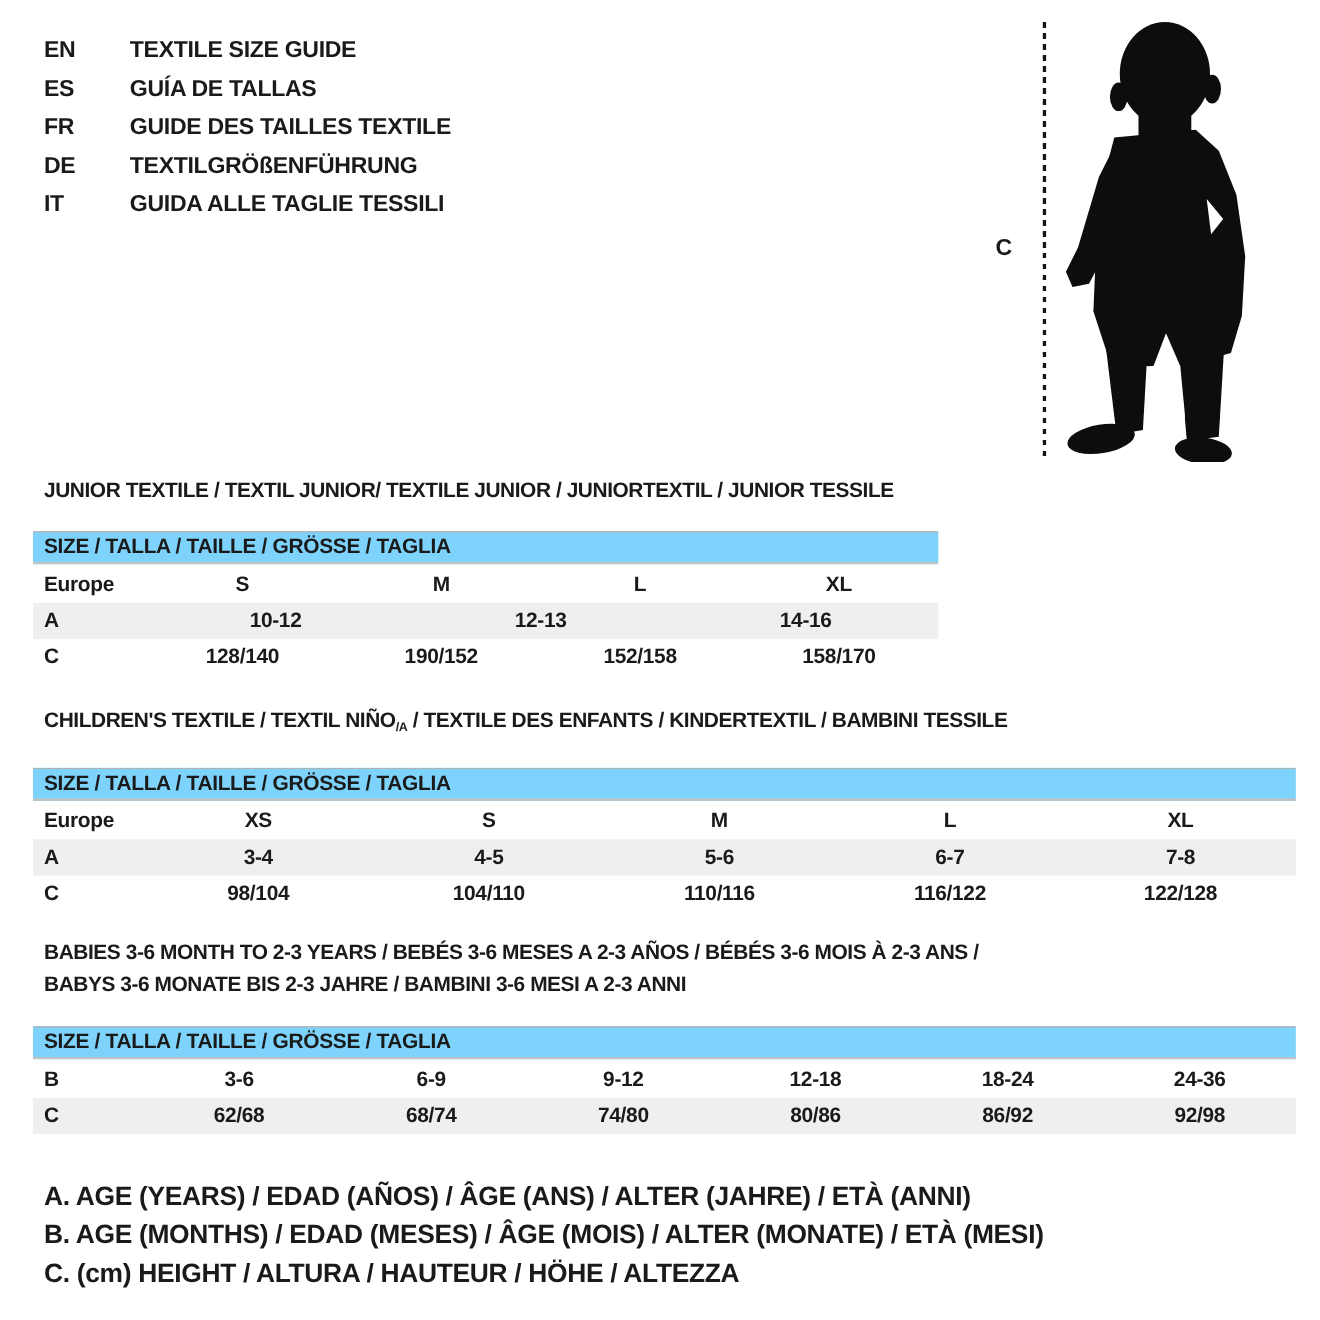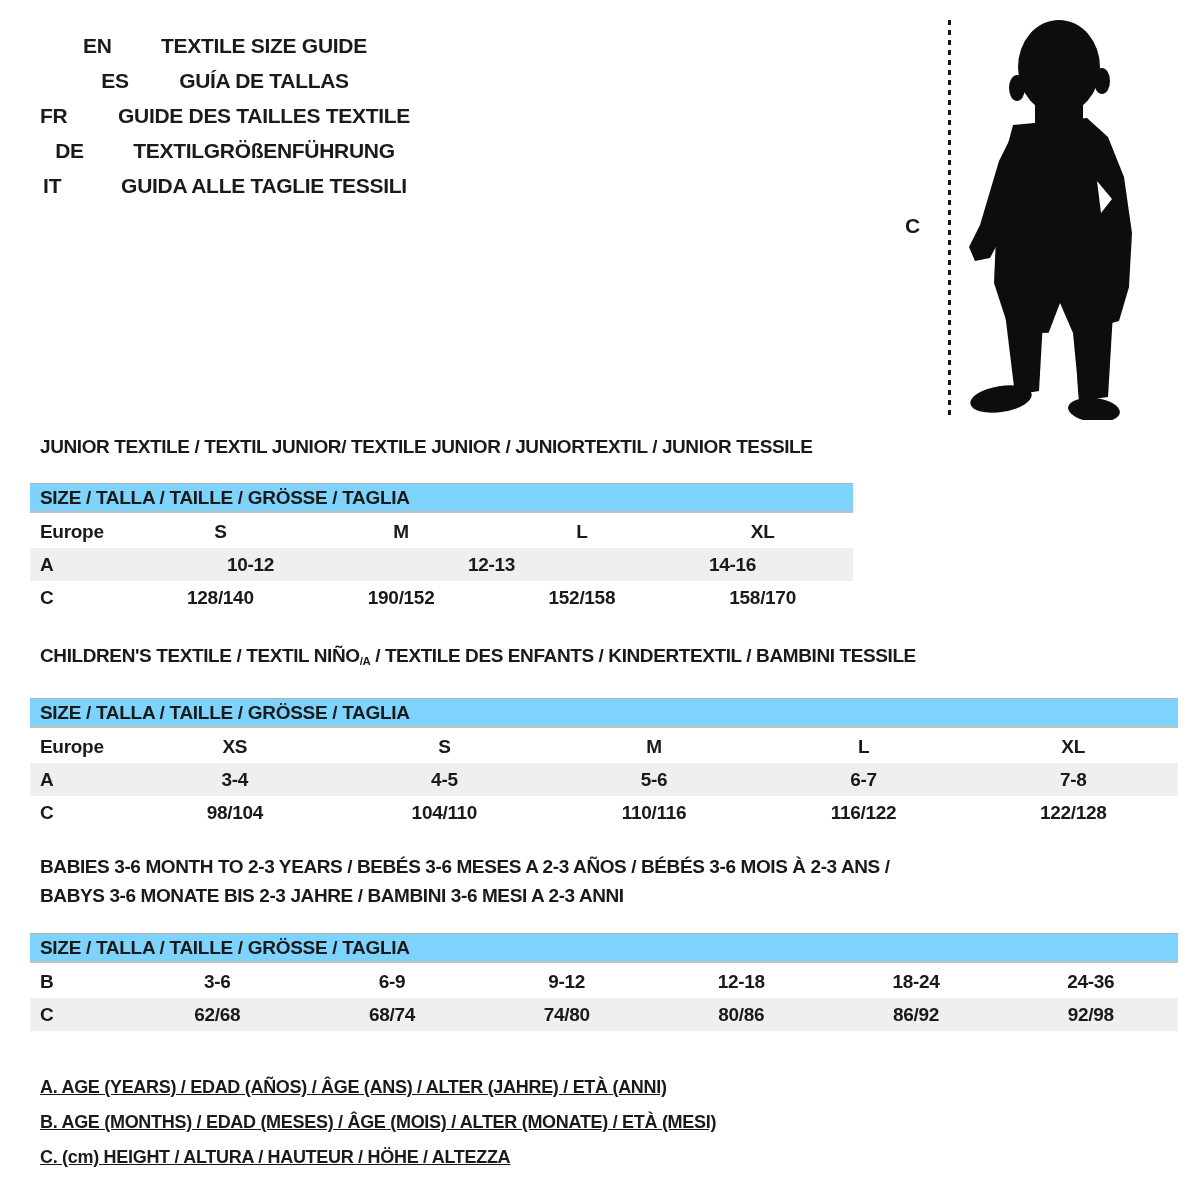--- a/index.html
+++ b/index.html
@@ -3,21 +3,21 @@
 <meta charset="utf-8">
 <style>
   html,body{margin:0;padding:0;background:#fff;}
   .canvas{
     position:relative;width:1200px;height:1200px;background:#ffffff;overflow:hidden;
     font-family:"Liberation Sans",sans-serif;color:#1a1a1a;
     -webkit-font-smoothing:antialiased;
   }
   
   .lang-block{position:absolute;left:40px;top:28px;}
-  .lang-row{display:flex;height:35px;align-items:center;justify-content:center;}
+  .lang-row{display:flex;height:35px;align-items:center;}
   .lang-code{width:78px;font-weight:700;font-size:21px;letter-spacing:-0.3px;}
   .lang-label{font-weight:700;font-size:21px;letter-spacing:-0.3px;white-space:nowrap;}
 
   
   .measure-line{
     position:absolute;left:948px;top:20px;width:3px;height:396px;
     background:repeating-linear-gradient(to bottom,#151515 0 5px,transparent 5px 10px);
   }
   .measure-label{position:absolute;left:905px;top:214px;font-size:21px;font-weight:700;}
   .toddler{position:absolute;left:965px;top:15px;width:180px;height:405px;}
@@ -37,21 +37,21 @@
     box-shadow:inset 0 1px 0 #b2b2b2, inset 0 -2px 0 #c2c2c2;
     margin-bottom:2px;
   }
   .trow{display:flex;height:33px;line-height:33px;font-size:19px;font-weight:700;letter-spacing:-0.3px;}
   .trow.shaded{background:#efefef;}
   .tlabel{width:100px;padding-left:10px;box-sizing:border-box;}
   .tcell{flex:1;text-align:center;}
 
   
   .legend{position:absolute;left:40px;top:1070px;}
-  .legend-line{height:35px;line-height:35px;font-weight:700;font-size:18px;letter-spacing:-0.3px;white-space:nowrap;text-decoration:underline;}
+  .legend-line{height:35px;line-height:35px;font-weight:700;font-size:24px;letter-spacing:-0.3px;white-space:nowrap;}
 </style>
 </head>
 <body>
 
 <div class="canvas">
 
   <div class="lang-block">
       <div class="lang-row">
         <span class="lang-code">EN</span>
         <span class="lang-label">TEXTILE SIZE GUIDE</span>

